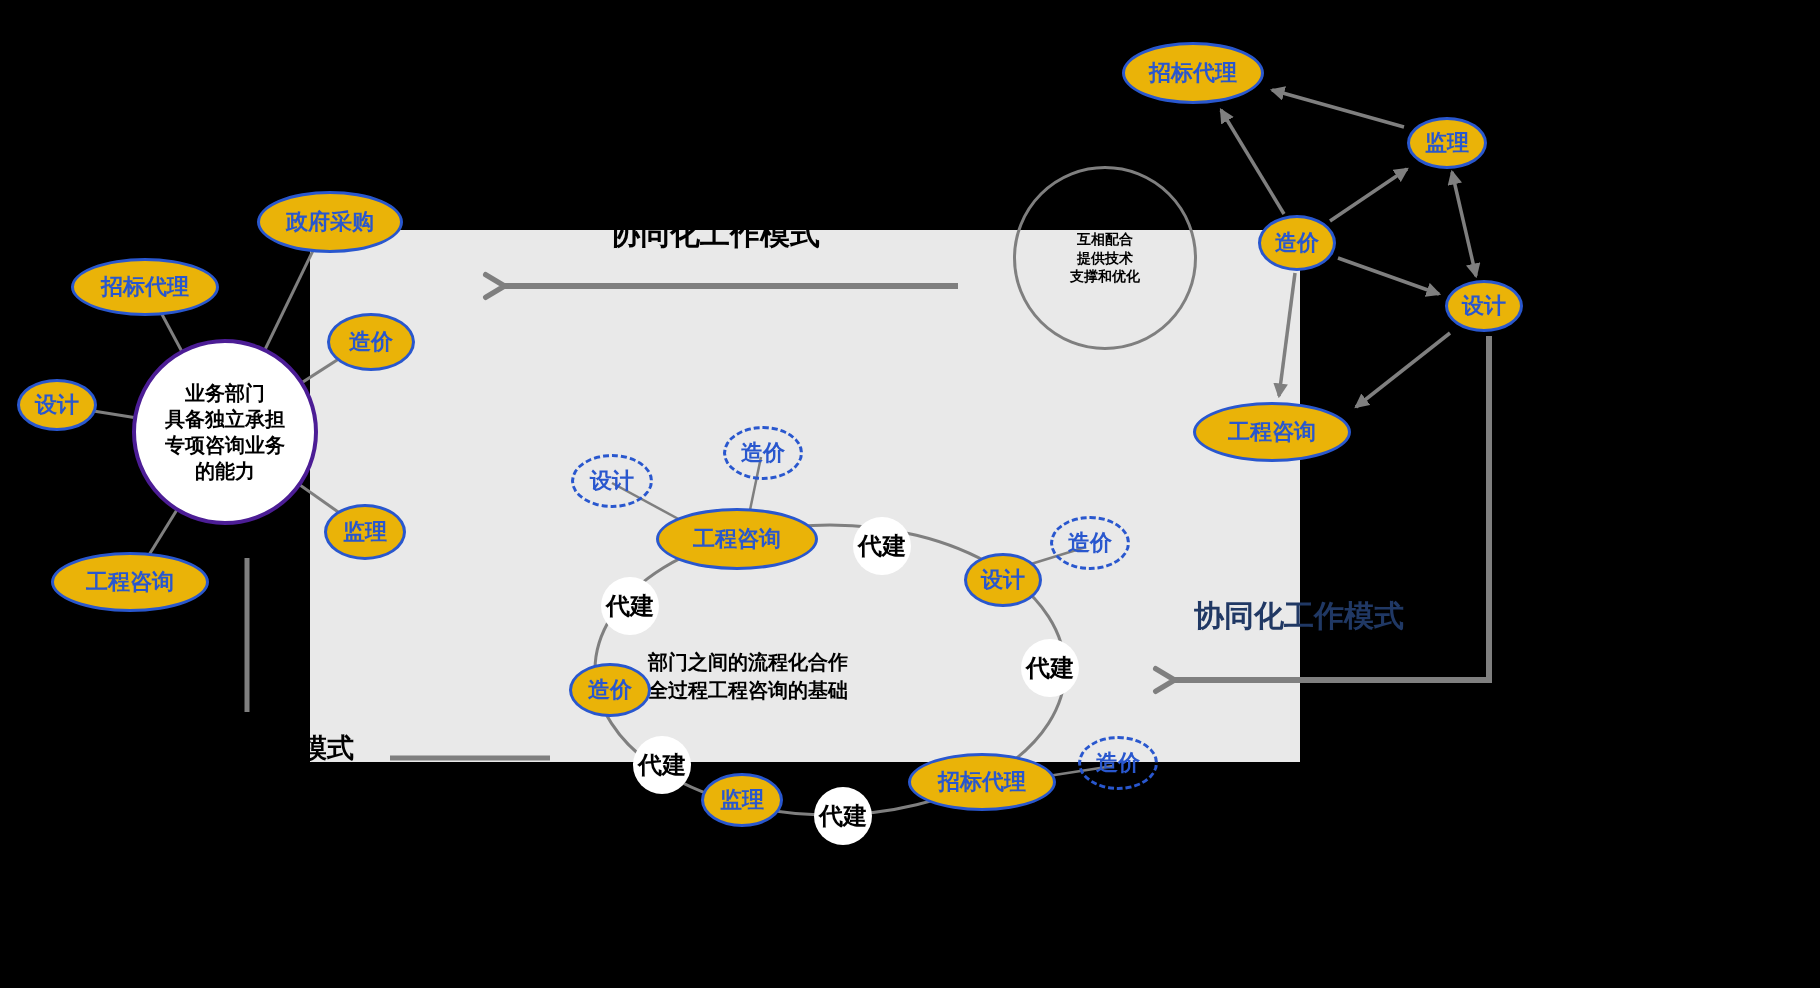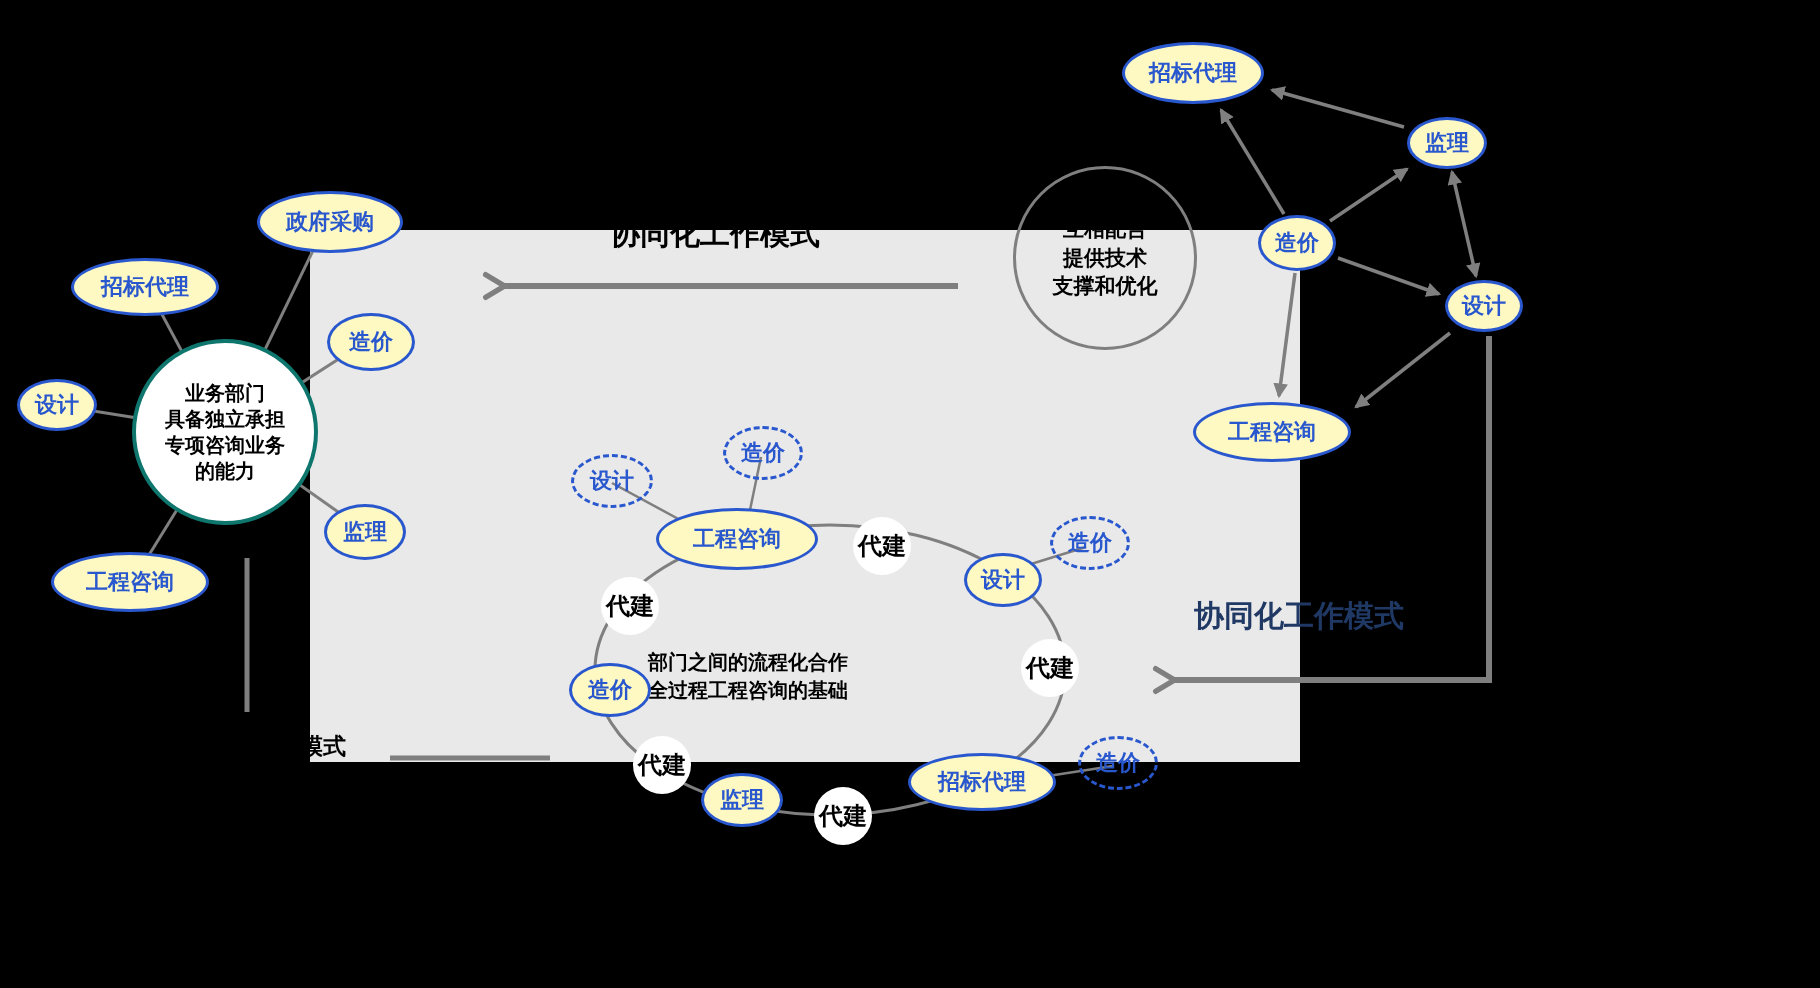--- a/index.html
+++ b/index.html
@@ -4,49 +4,49 @@
 <style>
   * { margin:0; padding:0; box-sizing:border-box; }
   html,body { background:#000; }
   body { font-family:"Liberation Sans","DejaVu Sans",sans-serif; }
   .stage { position:relative; width:1820px; height:988px; background:#000; overflow:hidden; }
   .panel { position:absolute; left:310px; top:230px; width:990px; height:532px; background:#e9e9e9; }
   svg.lines { position:absolute; left:0; top:0; }
 
   .node {
     position:absolute; display:flex; align-items:center; justify-content:center;
-    background:#fef9c3; border:3px solid #2957ce; border-radius:50%;
+    background:#eab308; border:3px solid #2957ce; border-radius:50%;
     color:#2957ce; font-size:22px; font-weight:600; white-space:nowrap;
   }
   .node.dashed { background:transparent; border-style:dashed; }
 
   .chip {
     position:absolute; width:58px; height:58px; display:flex; align-items:center; justify-content:center;
     background:#fff; border-radius:50%; color:#000; font-size:24px; font-weight:700;
   }
 
   .bigcircle {
     position:absolute; left:132px; top:339px; width:186px; height:186px;
-    border:4px solid #0f766e; border-radius:50%; background:#fff;
+    border:4px solid #4c1d95; border-radius:50%; background:#fff;
     display:flex; align-items:center; justify-content:center; text-align:center;
     font-size:20px; font-weight:700; line-height:1.3; color:#000; white-space:pre-line;
   }
   .notecircle {
     position:absolute; left:1013px; top:166px; width:184px; height:184px;
     border:3px solid #7f7f7f; border-radius:50%; background:transparent;
     display:flex; align-items:center; justify-content:center; text-align:center;
-    font-size:21px; font-weight:700; line-height:1.35; color:#000; white-space:pre-line;
+    font-size:14px; font-weight:700; line-height:1.35; color:#000; white-space:pre-line;
   }
 
   .title {
     position:absolute; font-family:"Liberation Serif","DejaVu Serif",serif;
     font-weight:700; font-size:30px; line-height:1; white-space:nowrap; color:#000;
   }
   .title.right { color:#203864; }
-  .title.partial { font-size:23px; }
+  .title.partial { font-size:27px; }
 
   .center-text {
     position:absolute; left:648px; top:648px; width:372px; text-align:left;
     font-size:20px; font-weight:700; line-height:1.4; color:#000; white-space:pre-line;
   }
 </style>
 </head>
 <body>
 
 <div class="stage">

